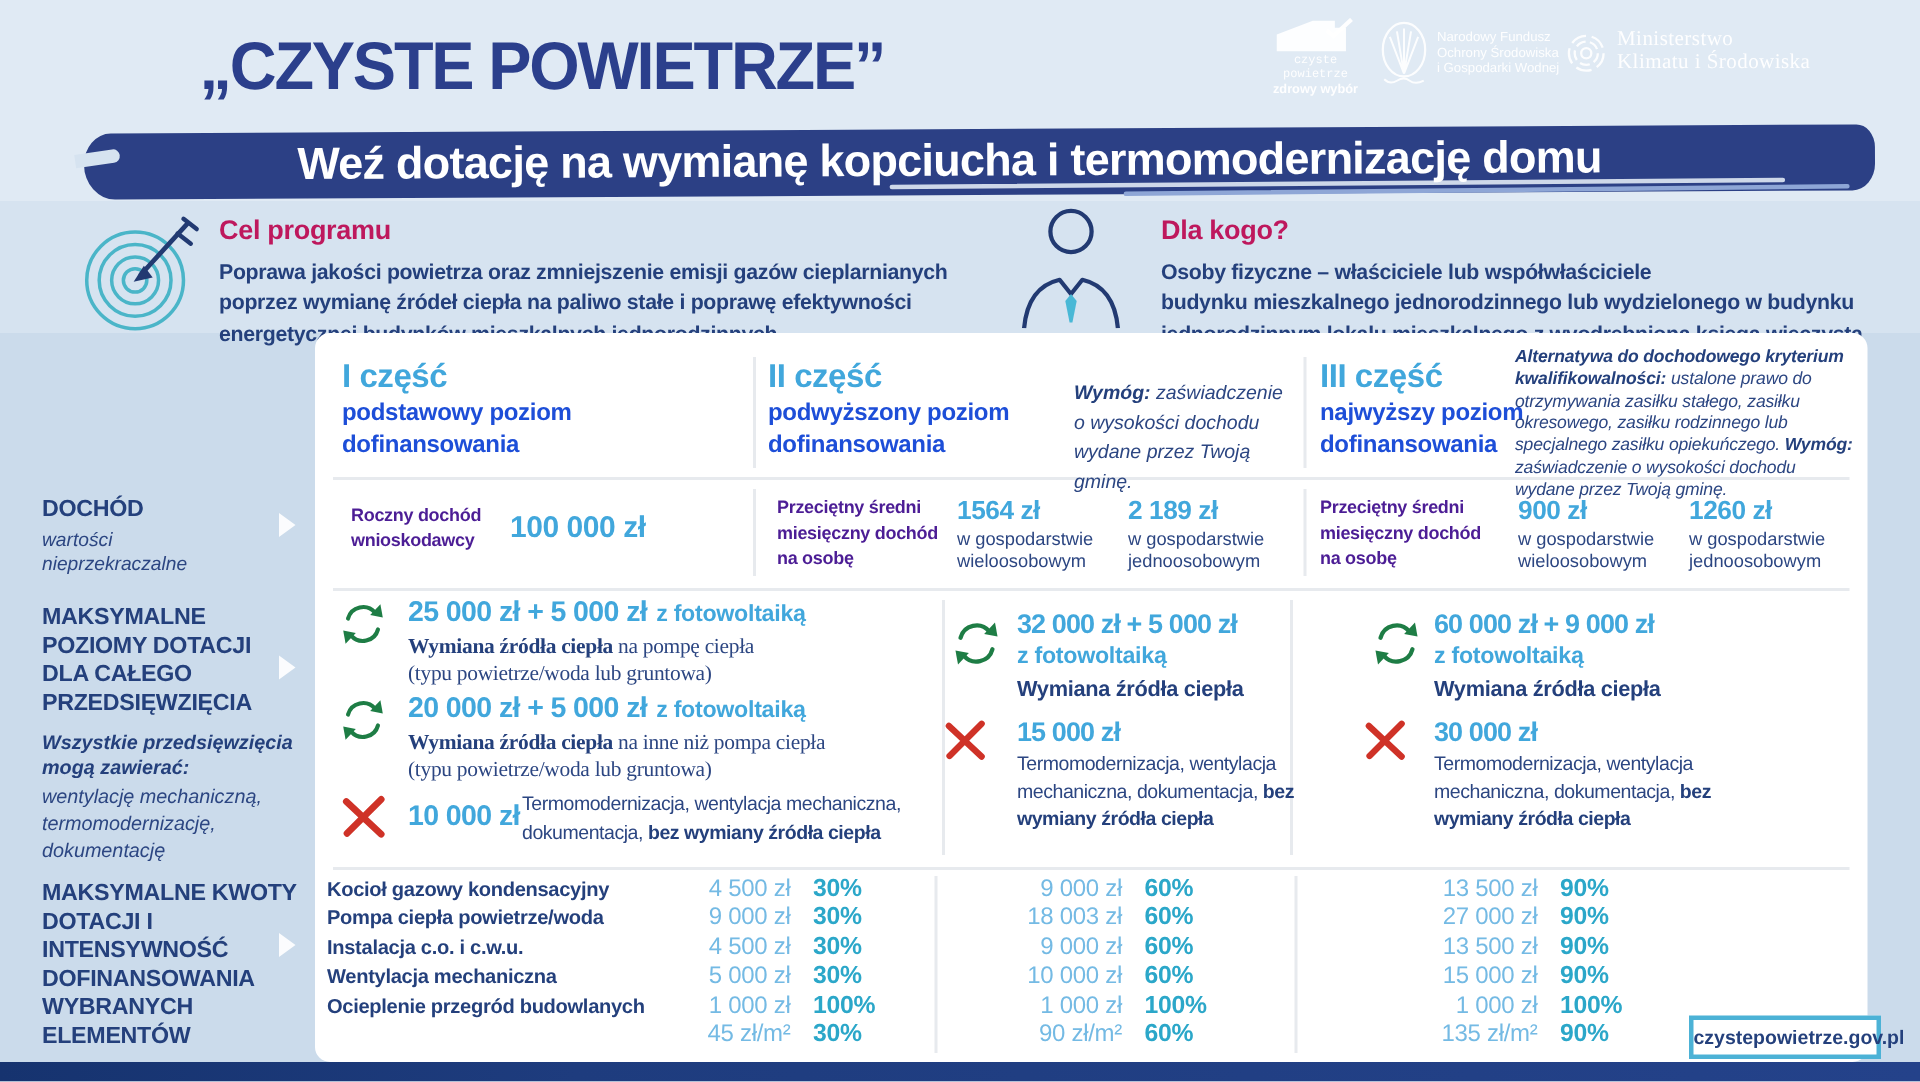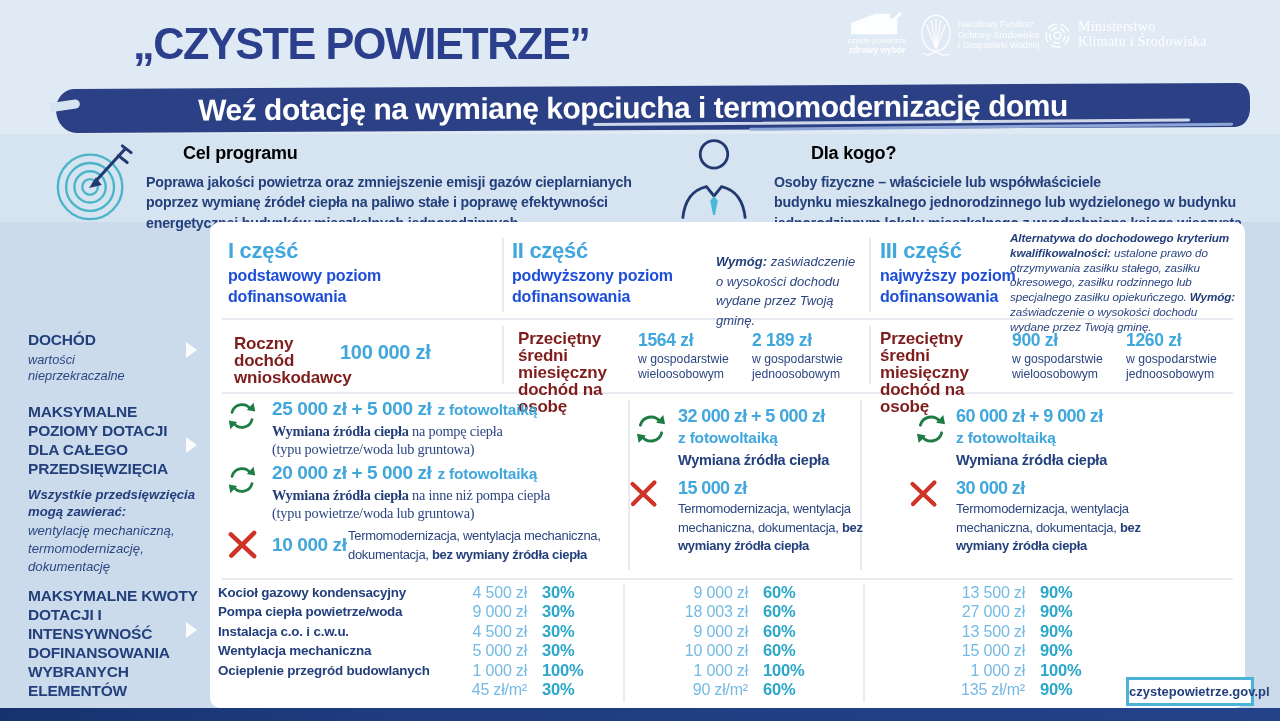--- a/index.html
+++ b/index.html
@@ -13,44 +13,44 @@
   
   .title{position:absolute;left:133px;top:18px;margin:0;font-size:45px;font-weight:900;letter-spacing:-1.5px;color:#2b3f8c;transform:scaleX(.96);transform-origin:left;white-space:nowrap;}
   .banner{position:absolute;left:56px;top:86px;width:1194px;height:44px;background:#2c4085;border-radius:26px 18px 22px 30px/30px 22px 26px 34px;transform:rotate(-.3deg);}
   .banner-text{position:absolute;left:0;right:40px;top:5px;text-align:center;color:#fff;font-size:30px;font-weight:800;letter-spacing:-.5px;white-space:nowrap;}
   .streak{position:absolute;display:block;border-radius:3px;}
   .s1{left:45%;right:5%;bottom:6px;height:2.5px;background:rgba(235,243,250,.85);transform:rotate(-.15deg);}
   .s2{left:58%;right:1.5%;bottom:0px;height:3px;background:#8ea6d6;transform:rotate(-.3deg);}
   .s3{left:-6px;top:12px;width:30px;height:9px;background:#d6e3f0;border-radius:0 6px 6px 0;transform:rotate(-8deg);}
   
   .logo-txt{color:rgba(255,255,255,.95);}
-  .lg1-l1{font-size:8px;font-weight:400;}
+  .lg1-l1{font-size:8px;font-weight:400;font-family:Liberation Mono, monospace;}
   .lg1-l2{font-size:8.5px;font-weight:700;}
   .lg2{font-size:8.8px;line-height:10.5px;font-weight:400;}
   .lg3{font-family:"Liberation Serif",serif;font-size:14px;line-height:14.5px;font-weight:400;letter-spacing:.3px;}
   
-  .sec-head{font-size:18px;font-weight:800;color:#000000;letter-spacing:-.2px;margin-left:37px;}
+  .sec-head{font-size:18px;font-weight:800;color:#be185d;letter-spacing:-.2px;}
   .sec-body{font-size:14.2px;font-weight:700;color:#24407c;line-height:20.3px;letter-spacing:-.2px;}
   
   .sb-title{font-size:15.5px;font-weight:800;color:#24407c;line-height:19px;letter-spacing:-.2px;}
   .sb-italic{font-style:italic;font-size:12.8px;color:#2c4682;line-height:15.5px;}
   .sb-note-b{font-style:italic;font-weight:800;font-size:13.2px;color:#24407c;line-height:17px;}
   .sb-note{font-style:italic;font-size:13.2px;color:#2c4682;line-height:18px;}
   .tri{width:0;height:0;border-left:11px solid rgba(255,255,255,.92);border-top:8px solid transparent;border-bottom:8px solid transparent;}
   
   .panel{position:absolute;left:210px;top:222px;width:1035px;height:486px;background:#fff;border-radius:10px;}
   .vdiv{position:absolute;width:1.5px;background:#e7eaee;}
   .hdiv{position:absolute;height:1.5px;background:#e7eaee;}
   .part-name{font-size:22px;font-weight:800;color:#41a7dc;letter-spacing:-.3px;}
   .part-sub{font-size:16px;font-weight:700;color:#1d4ed8;line-height:20.5px;letter-spacing:-.2px;}
   .req{font-style:italic;font-size:13px;color:#2c4682;line-height:19.5px;}
   .req b{font-weight:800;color:#24407c;}
   .alt{font-style:italic;font-size:11.7px;color:#2c4682;line-height:14.8px;letter-spacing:-.1px;}
   .alt b{font-weight:800;color:#24407c;}
-  .inc-label{font-size:17px;font-weight:700;color:#7f1d1d;line-height:17px;letter-spacing:-.2px;}
+  .inc-label{font-size:12px;font-weight:700;color:#4c1d95;line-height:17px;letter-spacing:-.2px;}
   .inc-big{font-size:20px;font-weight:800;color:#41a7dc;letter-spacing:-.3px;}
   .inc-val{font-size:17.5px;font-weight:800;color:#41a7dc;letter-spacing:-.3px;}
   .inc-desc{font-size:12.2px;color:#2c4682;line-height:14.8px;}
   .g-amt{font-size:19px;font-weight:800;color:#41a7dc;letter-spacing:-.4px;white-space:nowrap;}
   .g-amt-sm{font-size:18px;font-weight:800;color:#41a7dc;letter-spacing:-.6px;white-space:nowrap;}
   .g-suffix{font-size:15.5px;font-weight:700;color:#41a7dc;margin-left:6px;letter-spacing:-.2px;}
   .g-suffix2{font-size:15.5px;font-weight:700;color:#41a7dc;letter-spacing:-.2px;}
   .g-desc{font-size:14.3px;color:#2c4682;letter-spacing:-.2px;line-height:18.5px;font-family:Liberation Serif, serif;}
   .g-desc b{font-weight:800;color:#24407c;}
   .g-desc-b{font-size:14.5px;font-weight:800;color:#24407c;letter-spacing:-.2px;}

